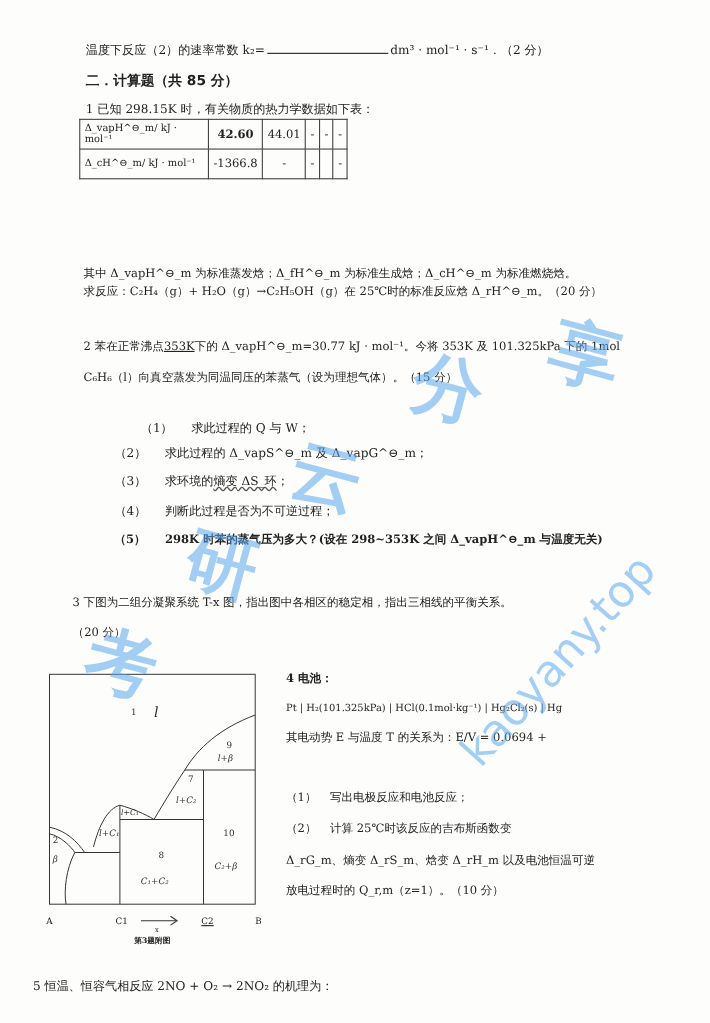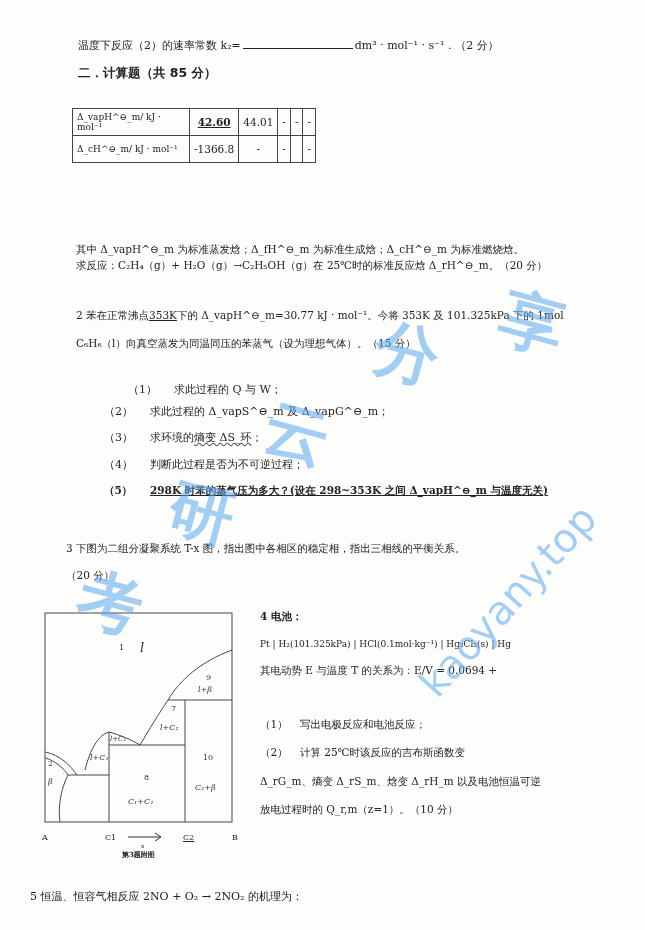--- a/index.html
+++ b/index.html
@@ -1,20 +1,20 @@
 <!DOCTYPE html>
 <html><head>
 <meta charset="utf-8">
 <style>
   html,body{margin:0;padding:0;}
   body{width:645px;height:930px;background:#fdfdfb;position:relative;overflow:hidden;
        font-family:"DejaVu Serif","Liberation Serif",serif;color:#222;font-size:11px;}
   .page{position:absolute;left:0;top:0;width:645px;height:757px;border-radius:30px;}
   .line{position:absolute;white-space:nowrap;font-size:11px;line-height:14px;}
-  .bold{font-weight:bold;text-decoration:underline;}
+  .bold{font-weight:bold;}
   .h2{font-size:12.5px;font-weight:bold;font-family:"DejaVu Sans","Liberation Sans",sans-serif;}
   .blank{display:inline-block;width:110px;border-bottom:1px solid #222;height:10px;vertical-align:baseline;margin:0 2px;}
   table.thermo{position:absolute;left:72px;top:108px;border-collapse:collapse;font-size:10.5px;}
   table.thermo td{border:1px solid #444;height:26px;text-align:center;padding:0 4px;}
   table.thermo td.rh{width:108px;text-align:left;font-size:9px;padding-left:4px;}
   table.thermo td.c1{width:74px;}
   table.thermo td.c2{width:70px;}
   table.thermo td.c3{width:70px;}
   table.thermo td.c4{width:72px;}
   table.thermo td.c5{width:72px;}
@@ -33,20 +33,21 @@
 <body>
 
 <div class="page">
 
   <div class="line" style="left:78px;top:38px;">
     <span>温度下反应（2）的速率常数 k₂=</span><span class="blank"></span><span>dm³ · mol⁻¹ · s⁻¹．（2 分）</span>
   </div>
 
   <div class="line h2" style="left:78px;top:66px;">二．计算题（共 85 分）</div>
 
+  <div class="line" style="left:78px;top:93px;">1  已知 298.15K 时，有关物质的热力学数据如下表：</div>
 
   <table class="thermo">
     <tbody>
     <tr>
       <td class="rh">Δ_vapH^⊖_m/ kJ · mol⁻¹</td>
       <td class="bold">42.60</td>
       <td>44.01</td>
       <td>-</td>
       <td>-</td>
       <td>-</td>

